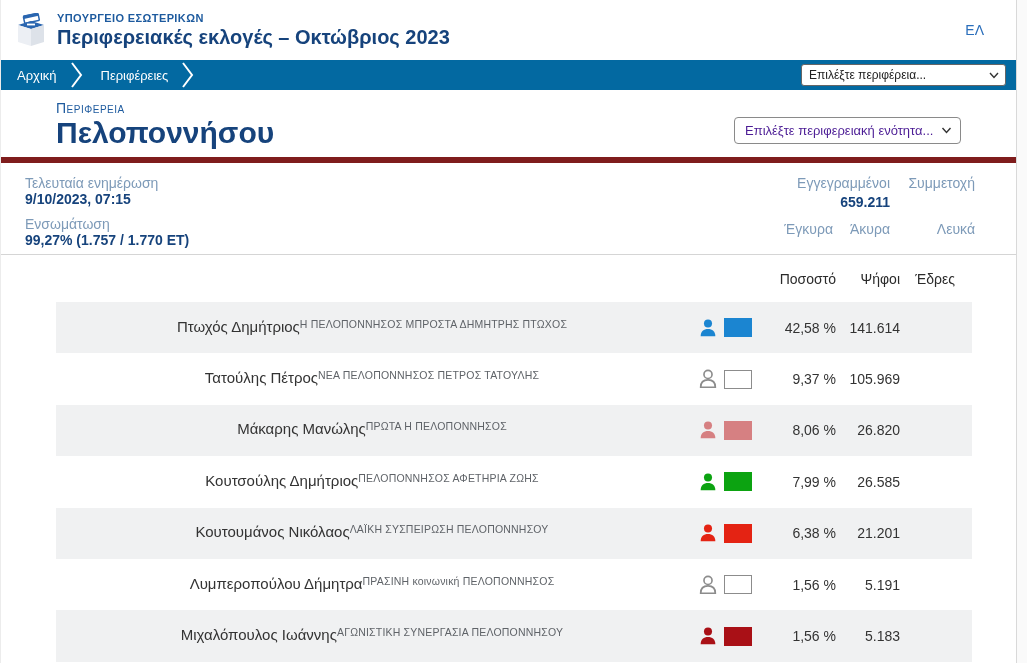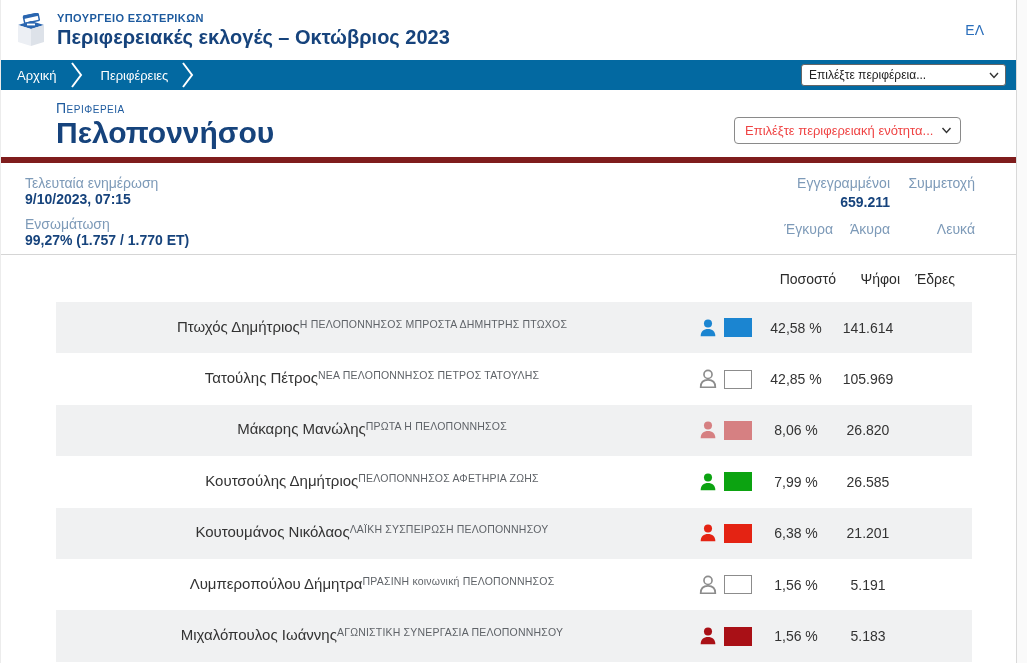--- a/index.html
+++ b/index.html
@@ -27,21 +27,21 @@
     font-size:12px; color:#222; padding:0 6px 0 7px; cursor:pointer; }
   .crumb-select .sel-label { flex:1; white-space:nowrap; overflow:hidden; }
 
   
   .region-sec { height:73px; padding:10px 55px 0 55px; display:flex; align-items:flex-start;
     border-bottom:6px solid #7f1d1d; }
   .region-label { font-size:14px; color:#1d5a9e; font-variant:small-caps; letter-spacing:.5px; }
   .region-name { font-size:30px; font-weight:600; color:#16437c; line-height:1.1; }
   .unit-select { margin-left:auto; margin-top:17px; width:227px; height:27px; background:#fff;
     border:1px solid #8a8a8a; border-radius:4px; display:flex; align-items:center;
-    font-size:13px; color:#ef4444; padding:0 8px 0 10px; cursor:pointer; }
+    font-size:13px; color:#4c1d95; padding:0 8px 0 10px; cursor:pointer; }
   .unit-select .sel-label { flex:1; white-space:nowrap; overflow:hidden; }
   .sel-chevron { flex:0 0 auto; }
 
   
   .stats-sec { height:92px; padding:12px 0 0 24px; border-bottom:1px solid #d5d5d5; position:relative; }
   .stat-label { font-size:14px; color:#7d9ab8; }
   .stat-value { font-size:14px; font-weight:bold; color:#16437c; }
   .stats-left .group { margin-bottom:9px; }
   .stats-right { position:absolute; top:12px; right:41px; width:300px; height:70px; }
   .stats-right span { position:absolute; white-space:nowrap; }
@@ -59,21 +59,21 @@
   .table-head .h { text-align:right; }
   .row { height:51.4px; align-items:center; }
   .row.alt { background:#f0f1f2; }
   .cand-cell { padding-left:48px; display:flex; justify-content:center; }
   .cand-name { font-size:15px; color:#333; margin-bottom:3px; }
   .cand-party { font-size:10.5px; color:#5f6368; letter-spacing:.2px; }
   .icon-cell { display:flex; align-items:center; justify-content:flex-end; padding-right:4px; gap:5px; }
   .person { width:22px; height:22px; }
   .swatch { width:28px; height:19px; }
   .swatch.outline { background:#fff; border:1px solid #8c8c8c; }
-  .num { text-align:center; font-size:14px; color:#333; }
+  .num { text-align:right; font-size:14px; color:#333; }
 </style>
 </head>
 <body>
 
 <div class="page">
 
   <div class="top-header">
     <svg class="logo" viewBox="0 0 32 34">
       <rect x="9" y="2" width="15" height="7" rx="1" transform="rotate(-12 16 6)" fill="#fff" stroke="#2a66b0" stroke-width="1.5"></rect>
       <rect x="9" y="1" width="15" height="3.4" transform="rotate(-12 16 6)" fill="#2a66b0"></rect>
@@ -171,21 +171,21 @@
       <div class="cand-name">Τατούλης Πέτρος</div>
       <div class="cand-party">ΝΕΑ ΠΕΛΟΠΟΝΝΗΣΟΣ ΠΕΤΡΟΣ ΤΑΤΟΥΛΗΣ</div>
     </div>
     <div class="icon-cell">
       <svg class="person" viewBox="0 0 24 24">
         <circle class="p-head" cx="12" cy="7" r="4.4" fill="none" stroke="#8c8c8c" stroke-width="1.8"></circle>
         <path class="p-body" d="M4 21 c0,-5.6 3.4,-8 8,-8 s8,2.4 8,8 Z" fill="none" stroke="#8c8c8c" stroke-width="1.8"></path>
       </svg>
       <div class="swatch outline"></div>
     </div>
-    <div class="num pct">42,85 %</div>
+    <div class="num pct">9,37 %</div>
     <div class="num votes">105.969</div>
     <div class="num seats"></div>
   </div>
 
   <div class="grid-row row alt">
     <div class="cand-cell">
       <div class="cand-name">Μάκαρης Μανώλης</div>
       <div class="cand-party">ΠΡΩΤΑ Η ΠΕΛΟΠΟΝΝΗΣΟΣ</div>
     </div>
     <div class="icon-cell">

